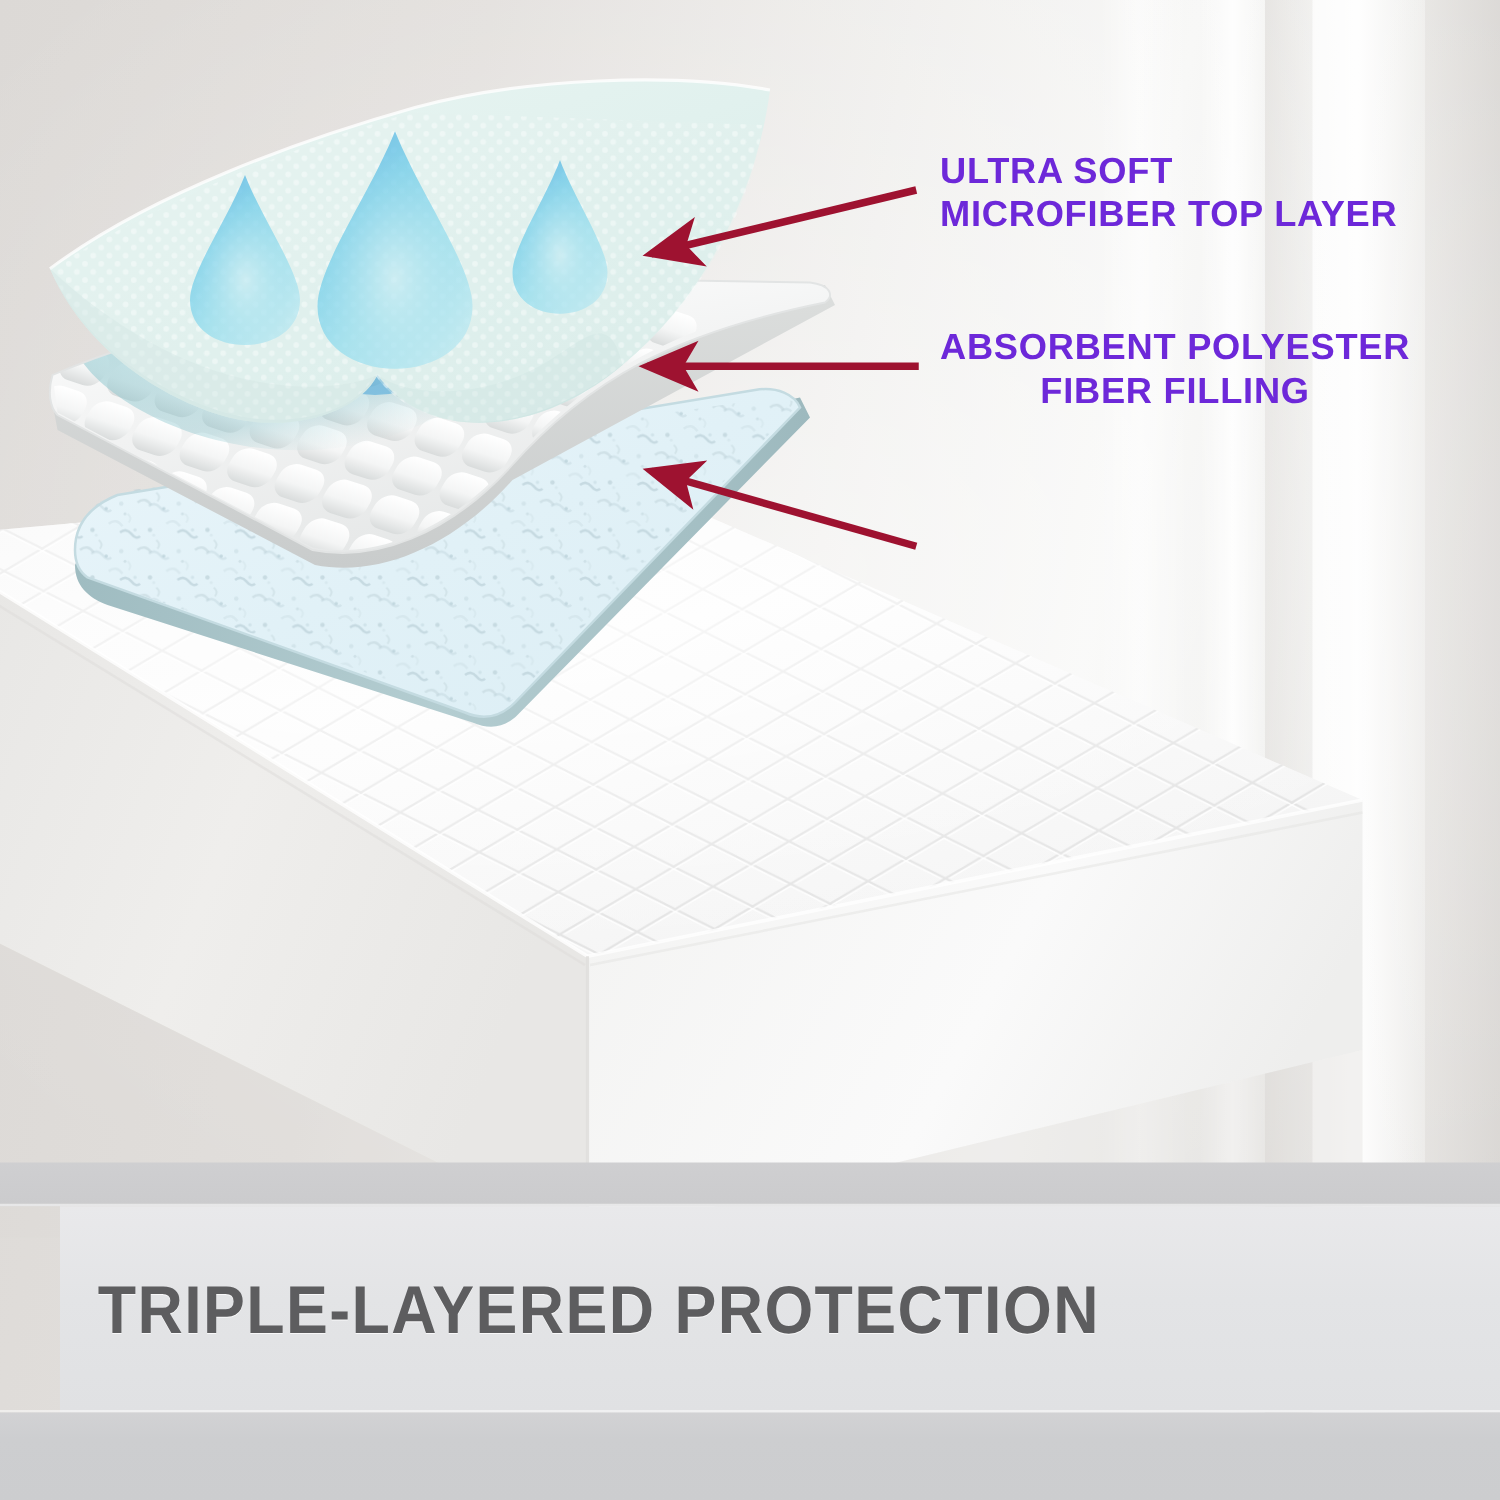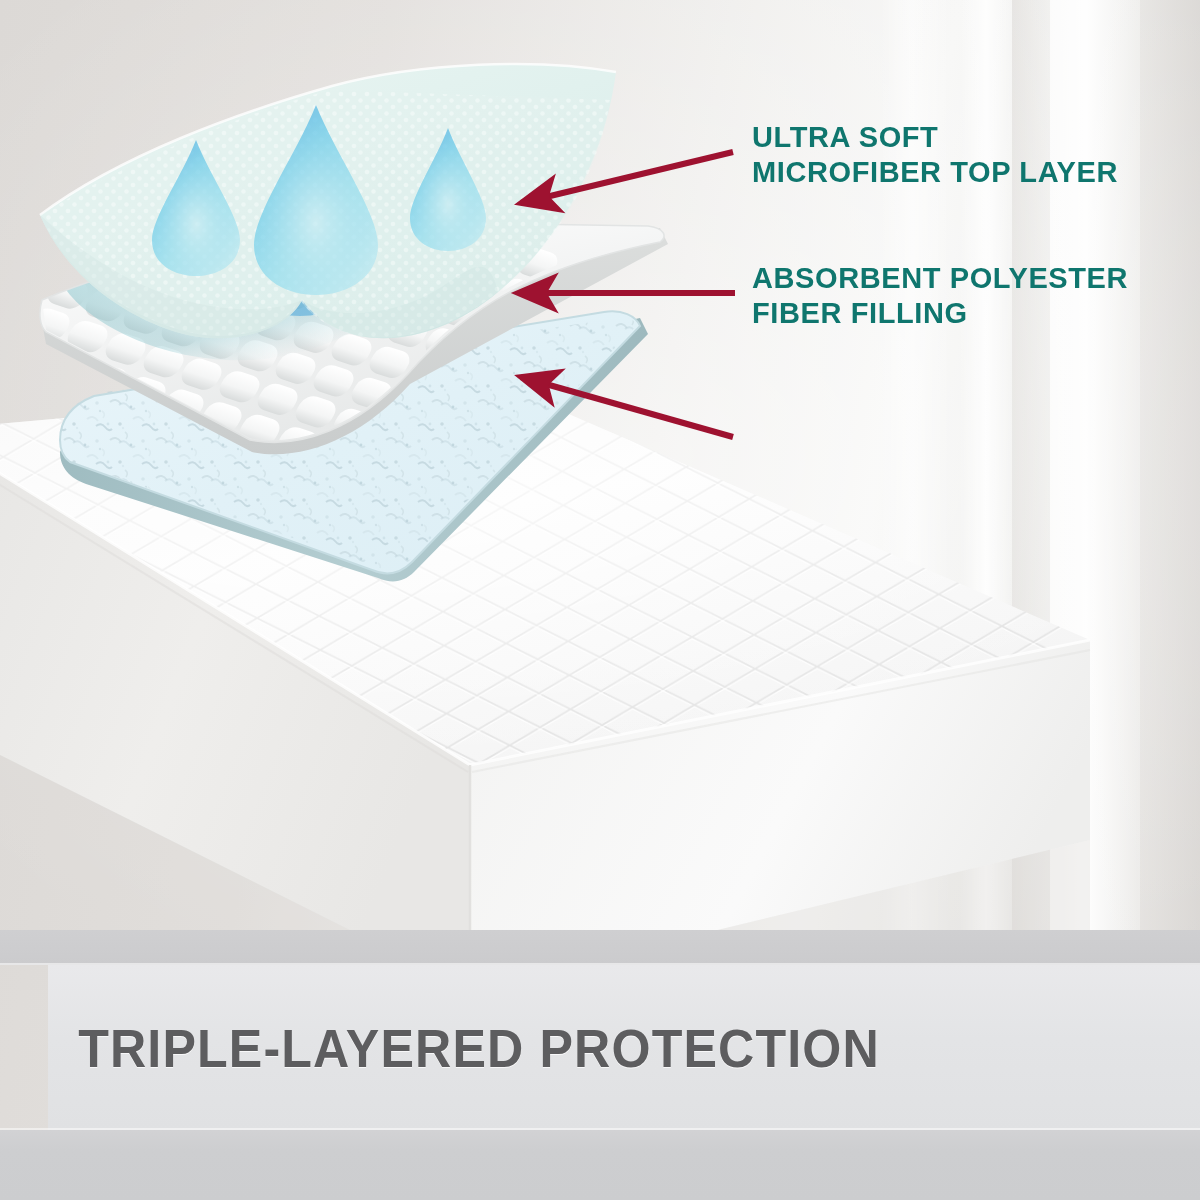--- a/index.html
+++ b/index.html
@@ -44,26 +44,26 @@
   .callouts{position:absolute;left:0;top:0;width:1200px;height:620px;}
   .callouts svg{position:absolute;left:0;top:0;width:1200px;height:620px;overflow:visible;}
 
   .label{
     position:absolute;
     font-family:"Liberation Sans",sans-serif;
     font-weight:bold;
     font-size:29px;
     line-height:1.21;
     letter-spacing:.6px;
-    color:#0f766e;
+    color:#6d28d9;
     white-space:pre-line;
     text-transform:uppercase;
   }
   .label.l1{left:752px;top:120px;}
-  .label.l2{left:752px;top:261px;}
+  .label.l2{left:752px;top:261px;text-align:center;}
   .label.l3{left:752px;top:396px;}
 
   
   .band-dark-top{position:absolute;left:0;top:930px;width:1200px;height:35px;background:linear-gradient(180deg,#cfcfd1 0%,#cbcbcd 100%);}
   .band{
     position:absolute;left:0;top:965px;width:1200px;height:165px;
     background:linear-gradient(180deg,#e9e9eb 0%,#e3e4e6 45%,#e0e1e3 100%);
     display:flex;align-items:center;justify-content:flex-start;margin-left:48px;
   }
   .band-title{

